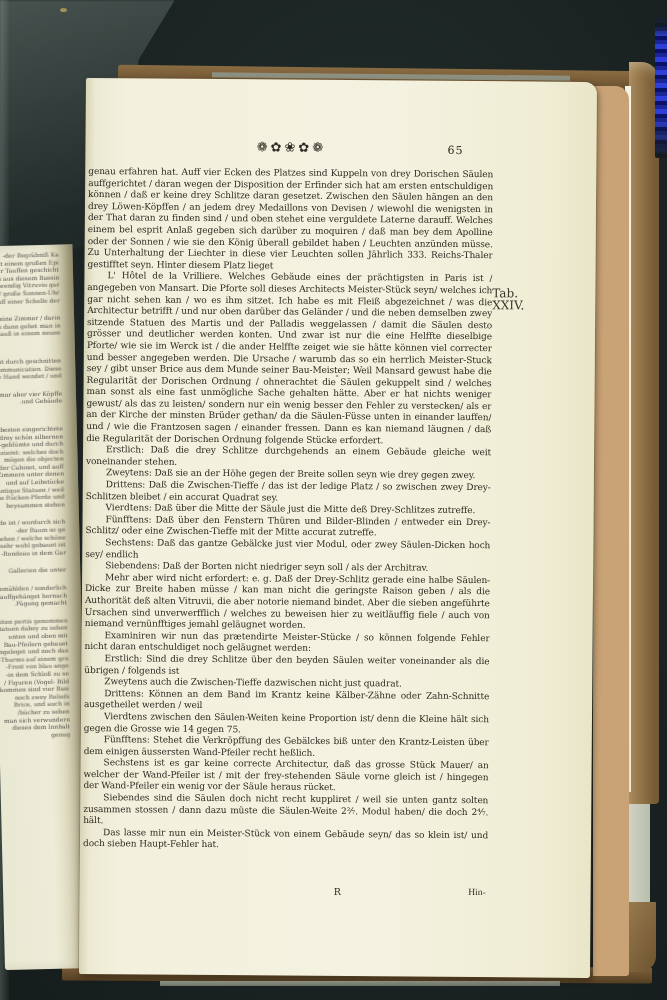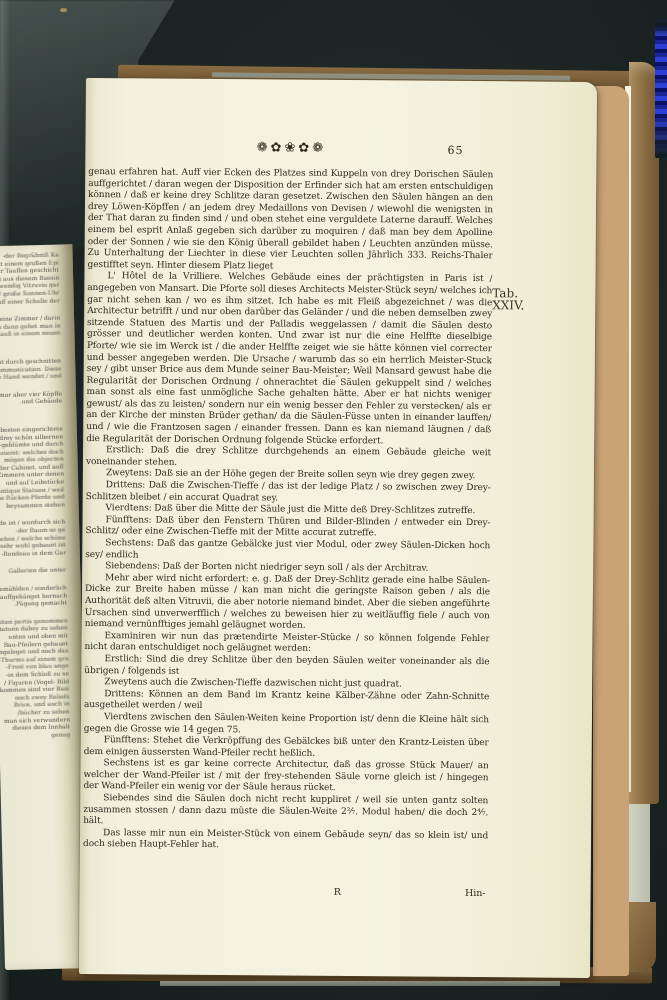--- a/index.html
+++ b/index.html
@@ -75,21 +75,21 @@
   .text-block{position:absolute;left:3px;top:88px;width:405px;height:714px;
     overflow:hidden;text-align:justify;
     font-size:9px;line-height:11.6px;letter-spacing:-0.1px;color:#2e2a21;}
   .text-block p{margin:0;}
   .text-block p.indent{text-indent:20px;}
   .margin-note{position:absolute;left:408px;top:206px;width:46px;
     font-size:12px;line-height:12px;color:#3a352c;}
   .footer-line{position:absolute;left:3px;top:806px;width:405px;height:14px;
     font-size:9.5px;color:#2e2a21;}
   .sig{position:absolute;left:62%;}
-  .catch{position:absolute;right:2px;}
+  .catch{position:absolute;right:2px;font-family:Liberation Serif, serif;}
   .dust1{position:absolute;left:60px;top:8px;width:7px;height:4px;border-radius:50%;
     background:#b8a45c;opacity:.8;}
   .dust2{position:absolute;left:252px;top:295px;width:3px;height:2px;border-radius:50%;
     background:#6a6250;opacity:.6;}
 </style>
 </head>
 <body>
 
 <div class="stage">
   <div class="backdrop"></div>

